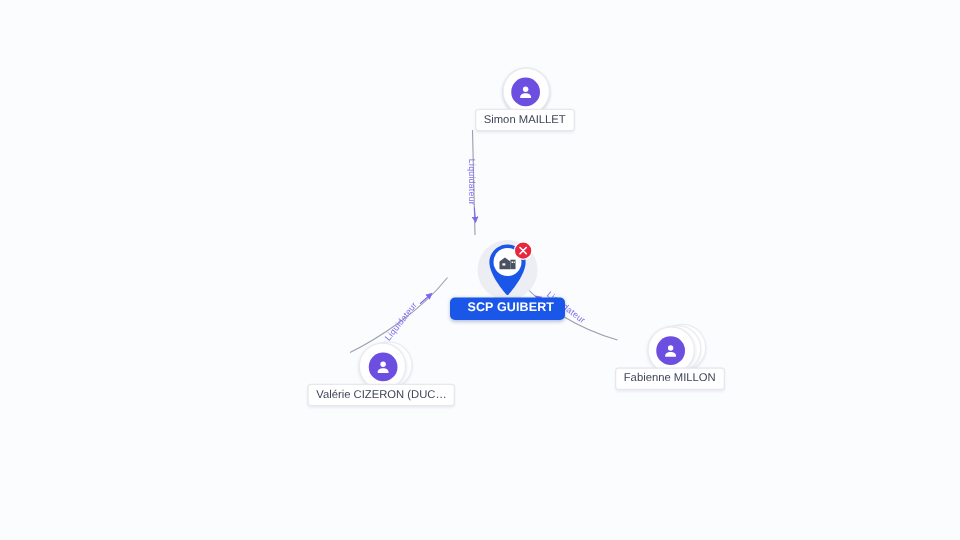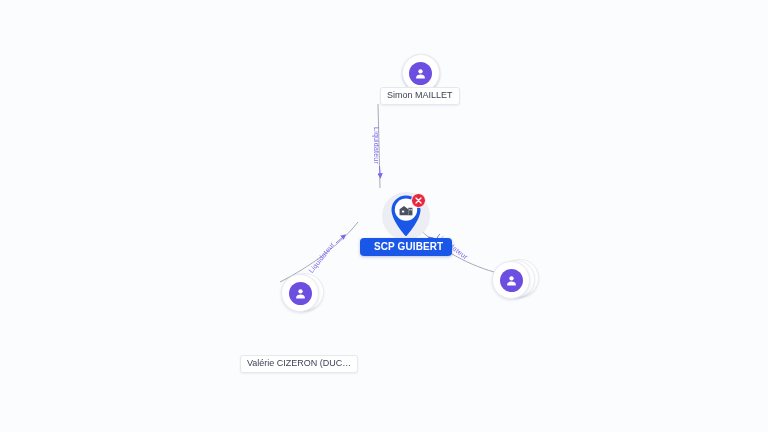--- a/index.html
+++ b/index.html
@@ -211,21 +211,21 @@
           <svg width="13" height="13" viewBox="0 0 24 24" fill="#ffffff">
             <circle cx="12" cy="8" r="4"></circle>
             <path d="M12 14c-4.4 0-8 2.4-8 5.2V21h16v-1.8c0-2.8-3.6-5.2-8-5.2z"></path>
           </svg>
         </div>
       </div>
     </div>
     <div class="node-label">Simon MAILLET</div>
   </div>
 
-  <div class="node" style="left:240px; top:274px;gap:48px;">
+  <div class="node" style="left:246px; top:274px;">
     <div class="avatar-stack">
       <div class="stack-card s2"></div>
       <div class="avatar-front">
         <div class="avatar-disc">
           <svg width="13" height="13" viewBox="0 0 24 24" fill="#ffffff">
             <circle cx="12" cy="8" r="4"></circle>
             <path d="M12 14c-4.4 0-8 2.4-8 5.2V21h16v-1.8c0-2.8-3.6-5.2-8-5.2z"></path>
           </svg>
         </div>
       </div>
@@ -239,20 +239,21 @@
       <div class="stack-card s2"></div>
       <div class="avatar-front">
         <div class="avatar-disc">
           <svg width="13" height="13" viewBox="0 0 24 24" fill="#ffffff">
             <circle cx="12" cy="8" r="4"></circle>
             <path d="M12 14c-4.4 0-8 2.4-8 5.2V21h16v-1.8c0-2.8-3.6-5.2-8-5.2z"></path>
           </svg>
         </div>
       </div>
     </div>
+    <div class="node-label">Fabienne MILLON</div>
   </div>
 
   <div id="node-company" style="left:360px; top:192px;">
     <div class="pin-halo">
       <div class="pin-wrap">
         <svg width="34" height="44" viewBox="0 0 34 44" xmlns="http://www.w3.org/2000/svg">
           <path d="M17 1.5c-8 0-14.5 6.4-14.5 14.3 0 10.3 12.4 24.4 13.6 25.7a1.2 1.2 0 0 0 1.8 0c1.2-1.3 13.6-15.4 13.6-25.7C31.5 7.9 25 1.5 17 1.5z" fill="#1a56e8"></path>
           <circle cx="17" cy="15.6" r="11.2" fill="#ffffff"></circle>
         </svg>
 

